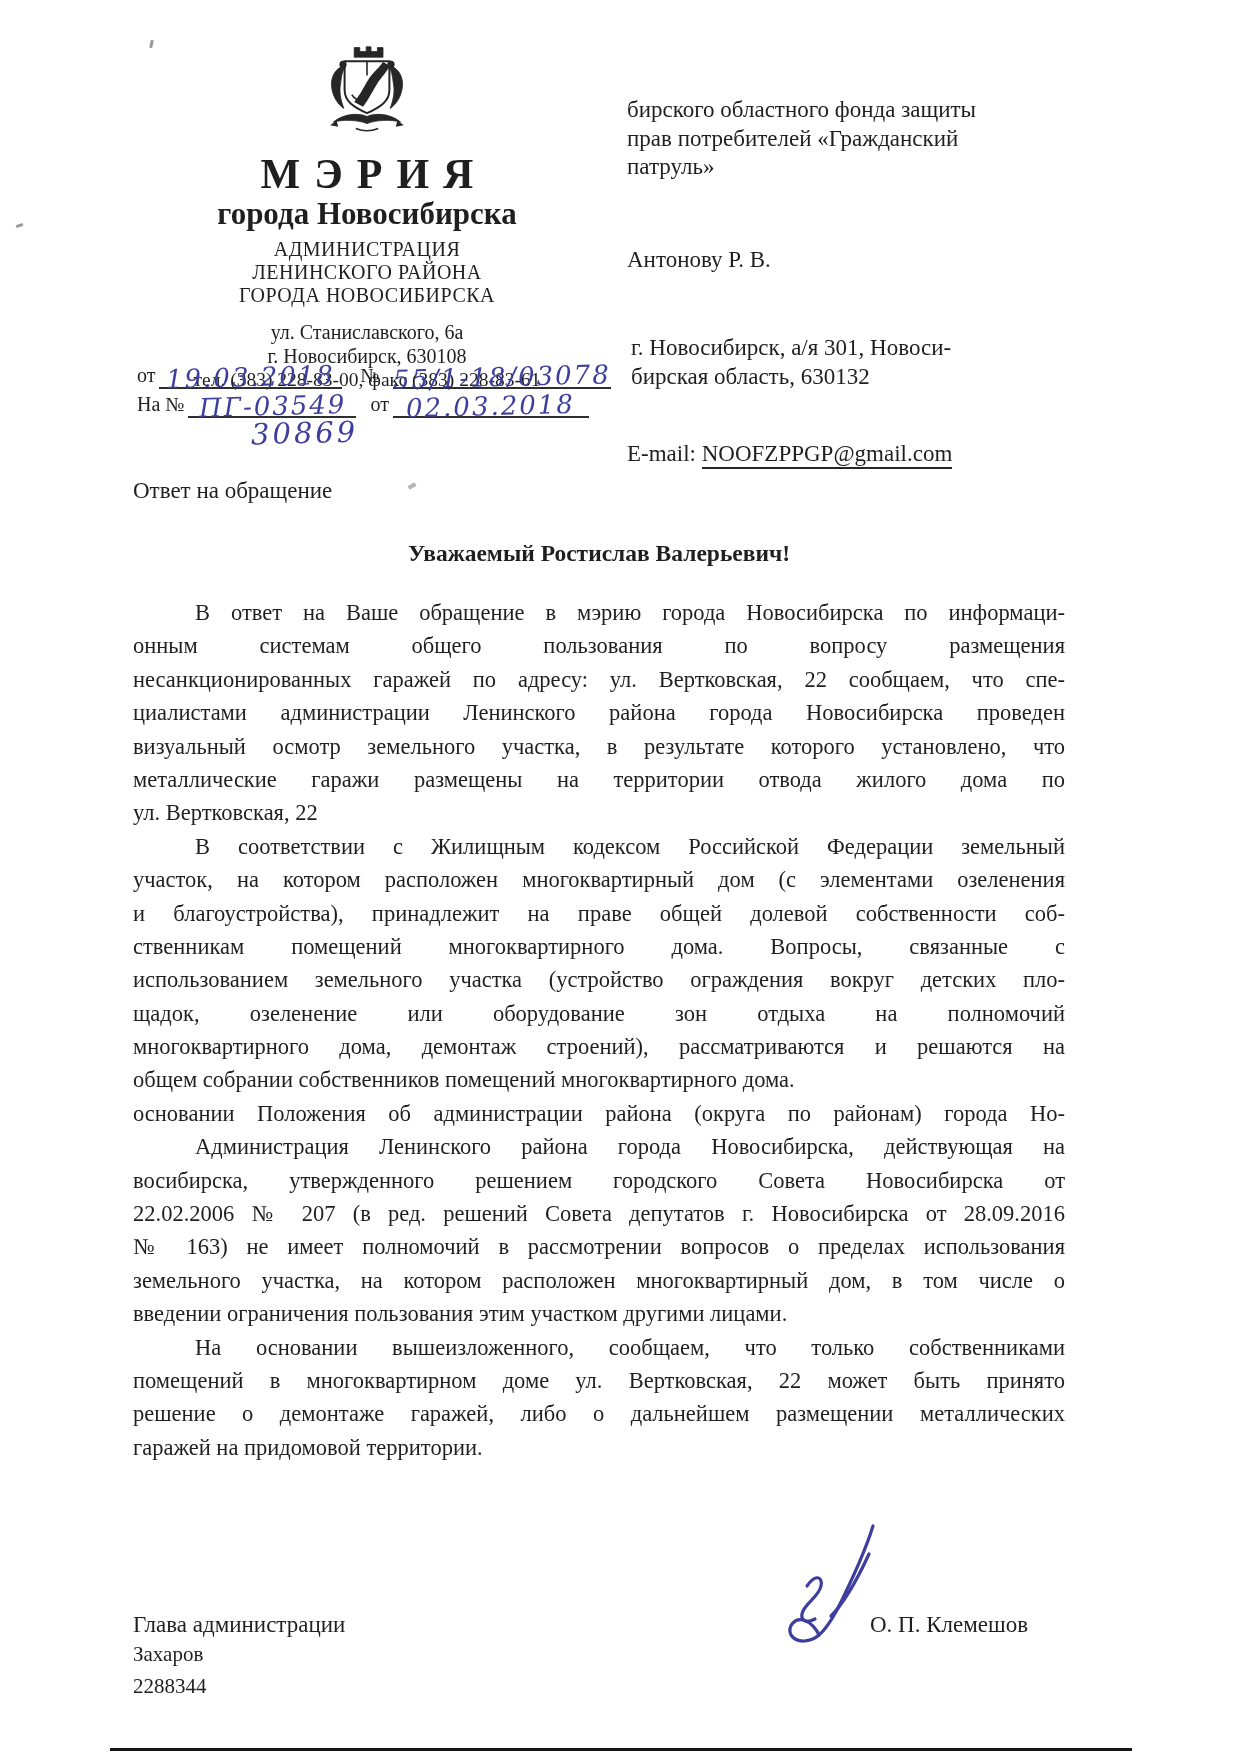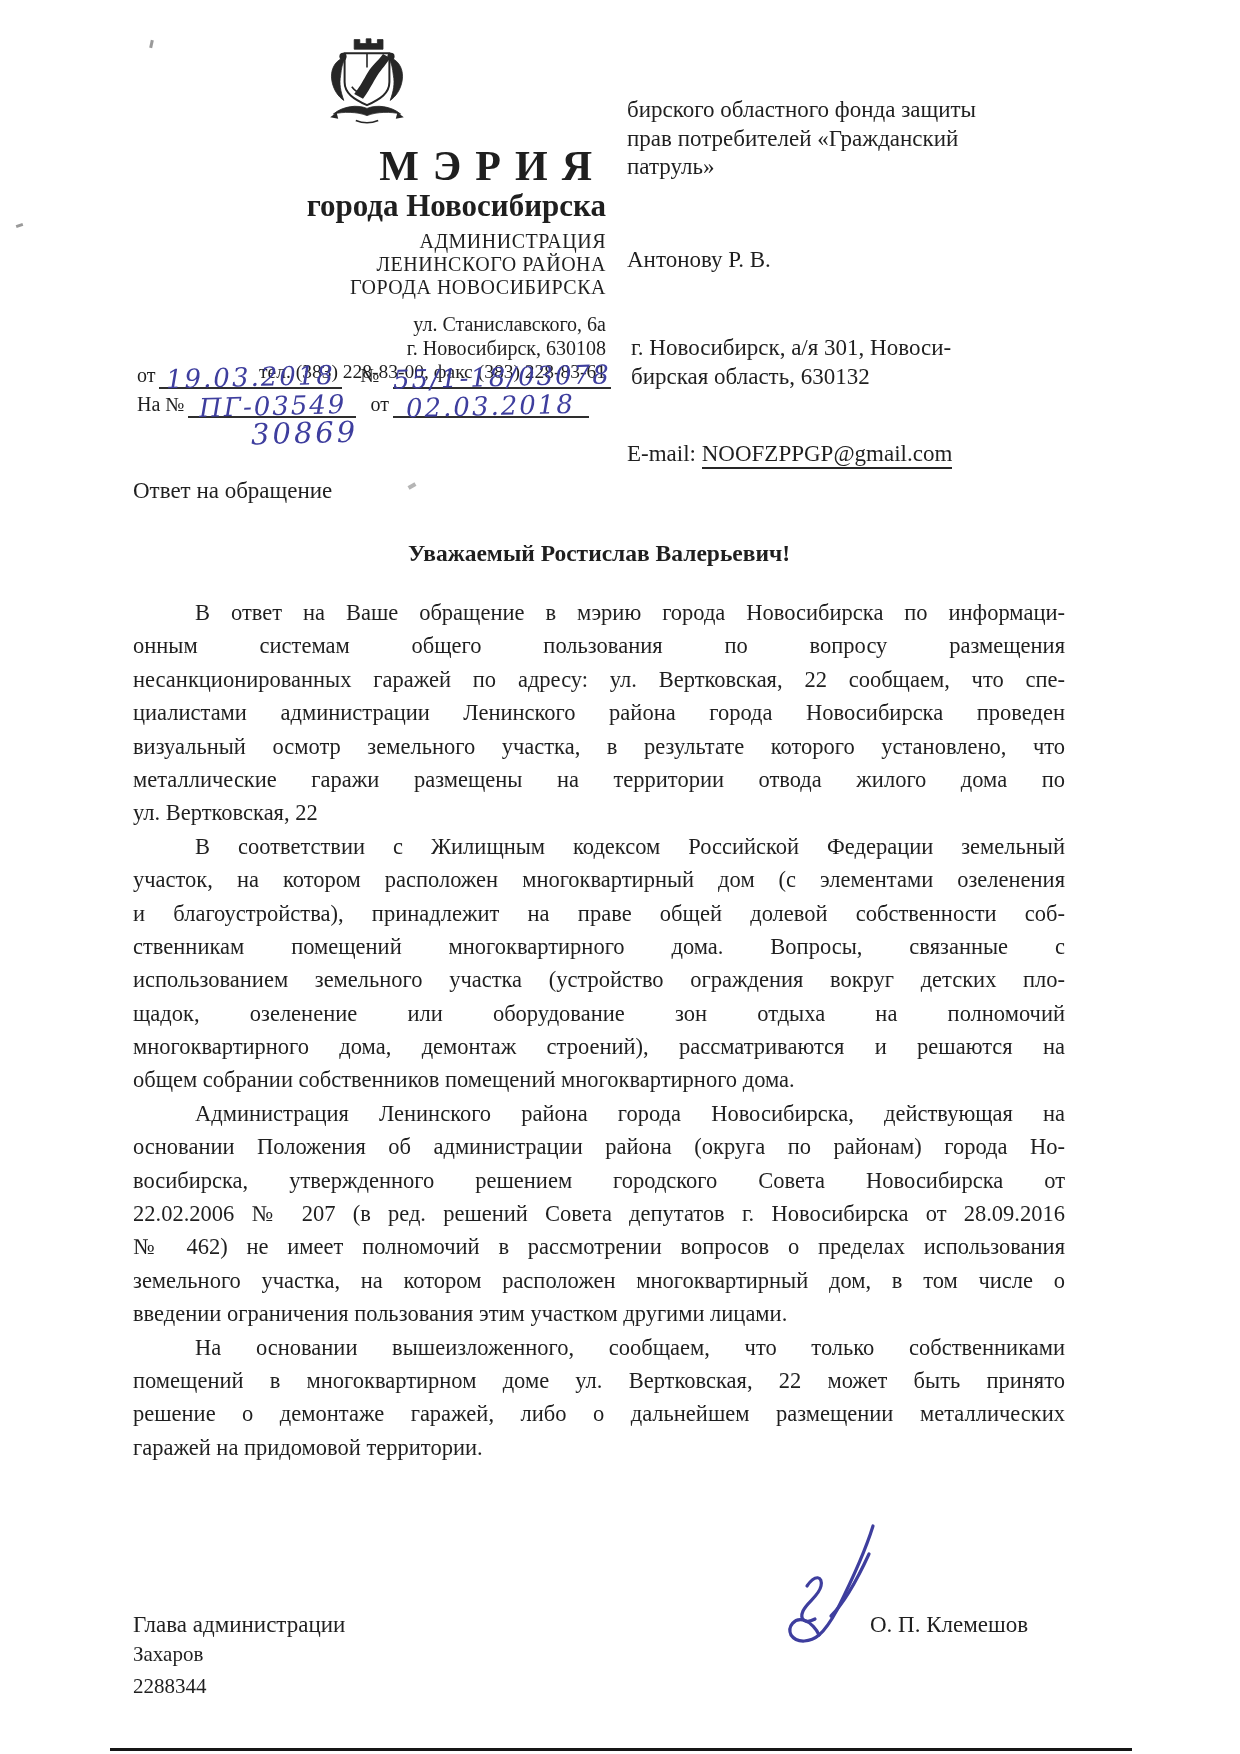--- a/index.html
+++ b/index.html
@@ -1,21 +1,21 @@
 <!DOCTYPE html>
 <html><head>
 <meta charset="utf-8">
 <style>
   html,body{margin:0;padding:0;background:#ffffff;}
   .page{
     position:relative;width:1240px;height:1754px;background:#ffffff;
     font-family:"Liberation Serif",serif;color:#1f1f1f;overflow:hidden;
   }
   
-  .header-left{position:absolute;left:128px;top:34px;width:478px;text-align:right;}
+  .header-left{position:absolute;left:128px;top:42px;width:478px;text-align:center;}
   .crest{display:block;margin:0 auto 6px auto;}
   .org-title{font-size:42px;font-weight:700;letter-spacing:14px;padding-left:14px;line-height:44px;}
   .org-subtitle{font-size:31px;font-weight:700;line-height:36px;}
   .dept{font-size:20px;line-height:23px;letter-spacing:0.5px;}
   .dept.first{margin-top:6px;}
   .addr{font-size:20px;line-height:24px;}
   .addr.first{margin-top:13px;}
   .phones{font-size:19.5px;line-height:24px;}
   
   .ref-block{position:absolute;left:133px;top:364px;width:478px;font-size:20px;}
@@ -161,25 +161,25 @@
 
     <div class="line first">В соответствии с Жилищным кодексом Российской Федерации земельный</div>
     <div class="line">участок, на котором расположен многоквартирный дом (с элементами озеленения</div>
     <div class="line">и благоустройства), принадлежит на праве общей долевой собственности соб-</div>
     <div class="line">ственникам помещений многоквартирного дома. Вопросы, связанные с</div>
     <div class="line">использованием земельного участка (устройство ограждения вокруг детских пло-</div>
     <div class="line">щадок, озеленение или оборудование зон отдыха на полномочий</div>
     <div class="line">многоквартирного дома, демонтаж строений), рассматриваются и решаются на</div>
     <div class="line last">общем собрании собственников помещений многоквартирного дома.</div>
 
+    <div class="line">основании Положения об администрации района (округа по районам) города Но-</div>
     <div class="line first">Администрация Ленинского района города Новосибирска, действующая на</div>
-    <div class="line">основании Положения об администрации района (округа по районам) города Но-</div>
     <div class="line">восибирска, утвержденного решением городского Совета Новосибирска от</div>
     <div class="line">22.02.2006 № 207 (в ред. решений Совета депутатов г. Новосибирска от 28.09.2016</div>
-    <div class="line">№ 462) не имеет полномочий в рассмотрении вопросов о пределах использования</div>
+    <div class="line">№ 163) не имеет полномочий в рассмотрении вопросов о пределах использования</div>
     <div class="line">земельного участка, на котором расположен многоквартирный дом, в том числе о</div>
     <div class="line last">введении ограничения пользования этим участком другими лицами.</div>
 
     <div class="line first">На основании вышеизложенного, сообщаем, что только собственниками</div>
     <div class="line">помещений в многоквартирном доме ул. Вертковская, 22 может быть принято</div>
     <div class="line">решение о демонтаже гаражей, либо о дальнейшем размещении металлических</div>
     <div class="line last">гаражей на придомовой территории.</div>
   </div>
 
   <div class="sig-area">

